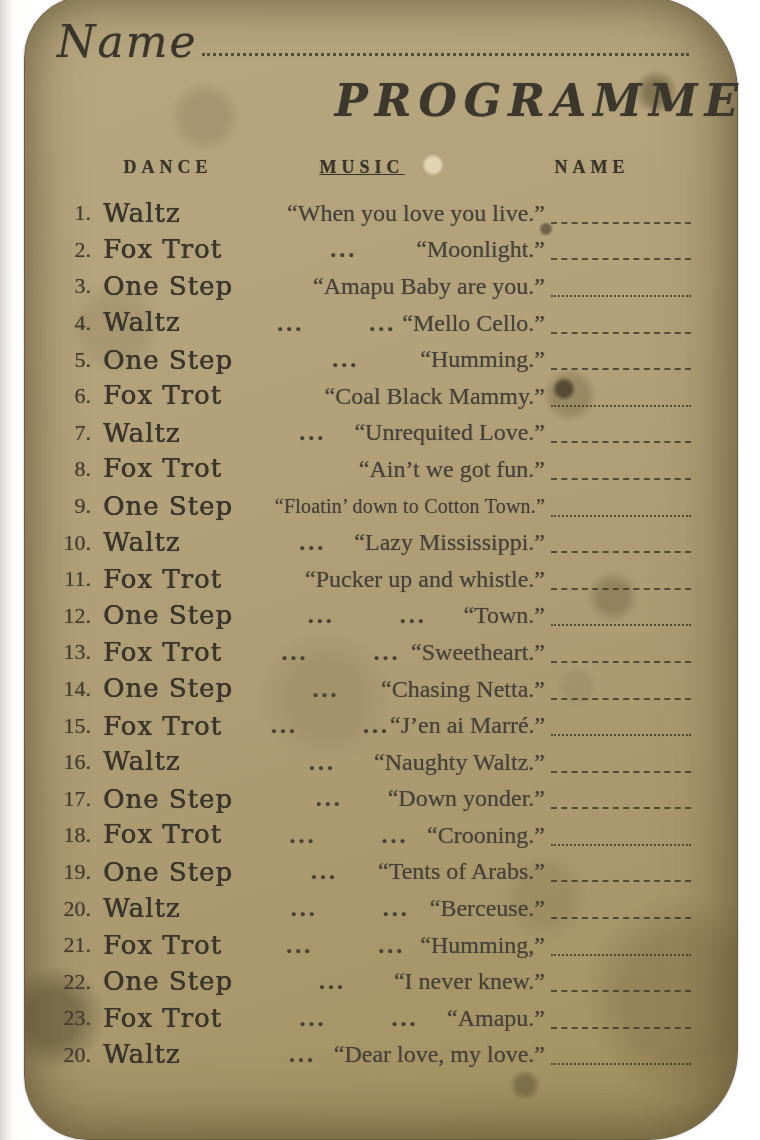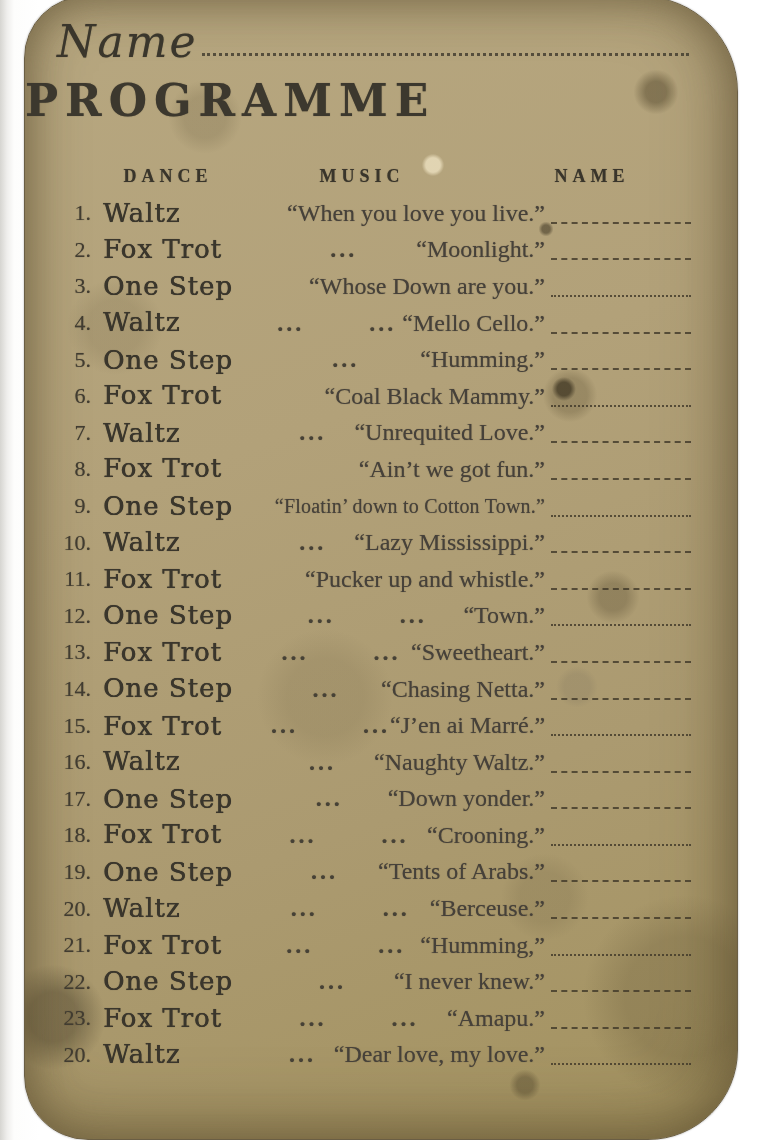--- a/index.html
+++ b/index.html
@@ -43,33 +43,33 @@
   }
   .name-script{
     font-family:"DejaVu Serif", serif;font-style:italic;font-size:44px;
     letter-spacing:2px;color:#3a362c;line-height:1;
   }
   .name-dotline{
     flex:1;border-bottom:3px dotted #453f31;margin:0 6px 8px 4px;height:36px;opacity:.85;
   }
 
   .prog-title{
-    position:absolute;top:78px;left:0;width:100%;text-align:left;
-    font-family:"DejaVu Serif", serif;font-weight:bold;
+    position:absolute;top:78px;left:8px;width:100%;text-align:right;
+    font-family:"DejaVu Serif", serif;font-style:italic;font-weight:bold;
     font-size:44px;letter-spacing:7px;color:#3c382e;
   }
 
-  .col-headers{position:absolute;top:169px;left:0;width:100%;height:24px;}
+  .col-headers{position:absolute;top:160px;left:0;width:100%;height:24px;}
   .col-h{
     position:absolute;text-align:center;width:150px;
     font-family:"Liberation Serif", serif;font-weight:bold;
     font-size:18px;letter-spacing:5px;color:#39352b;
   }
   .col-dance{left:68px;}
-  .col-music{left:262px;}
+  .col-music{left:262px;text-decoration:underline;}
   .col-name{left:492px;}
 
   .rows{position:absolute;top:198px;left:0;right:0;}
   .row{
     display:flex;align-items:center;height:36.6px;
     padding-right:46px;white-space:nowrap;
   }
   .num{
     width:66px;text-align:right;padding-right:12px;flex:none;
     font-size:22px;color:#413c31;font-variant-numeric:oldstyle-nums;
@@ -134,21 +134,21 @@
       <span class="title ink">“Moonlight.”</span>
     </span>
     <span class="fill-line"></span>
   </div>
 
   <div class="row">
     <span class="num ink">3.</span>
     <span class="dance">One Step</span>
     <span class="mid">
       <span class="dots ink"></span>
-      <span class="title ink">“Whose Down are you.”</span>
+      <span class="title ink">“Amapu Baby are you.”</span>
     </span>
     <span class="fill-line"></span>
   </div>
 
   <div class="row">
     <span class="num ink">4.</span>
     <span class="dance">Waltz</span>
     <span class="mid">
       <span class="dots ink">... ...</span>
       <span class="title ink">“Mello Cello.”</span>

